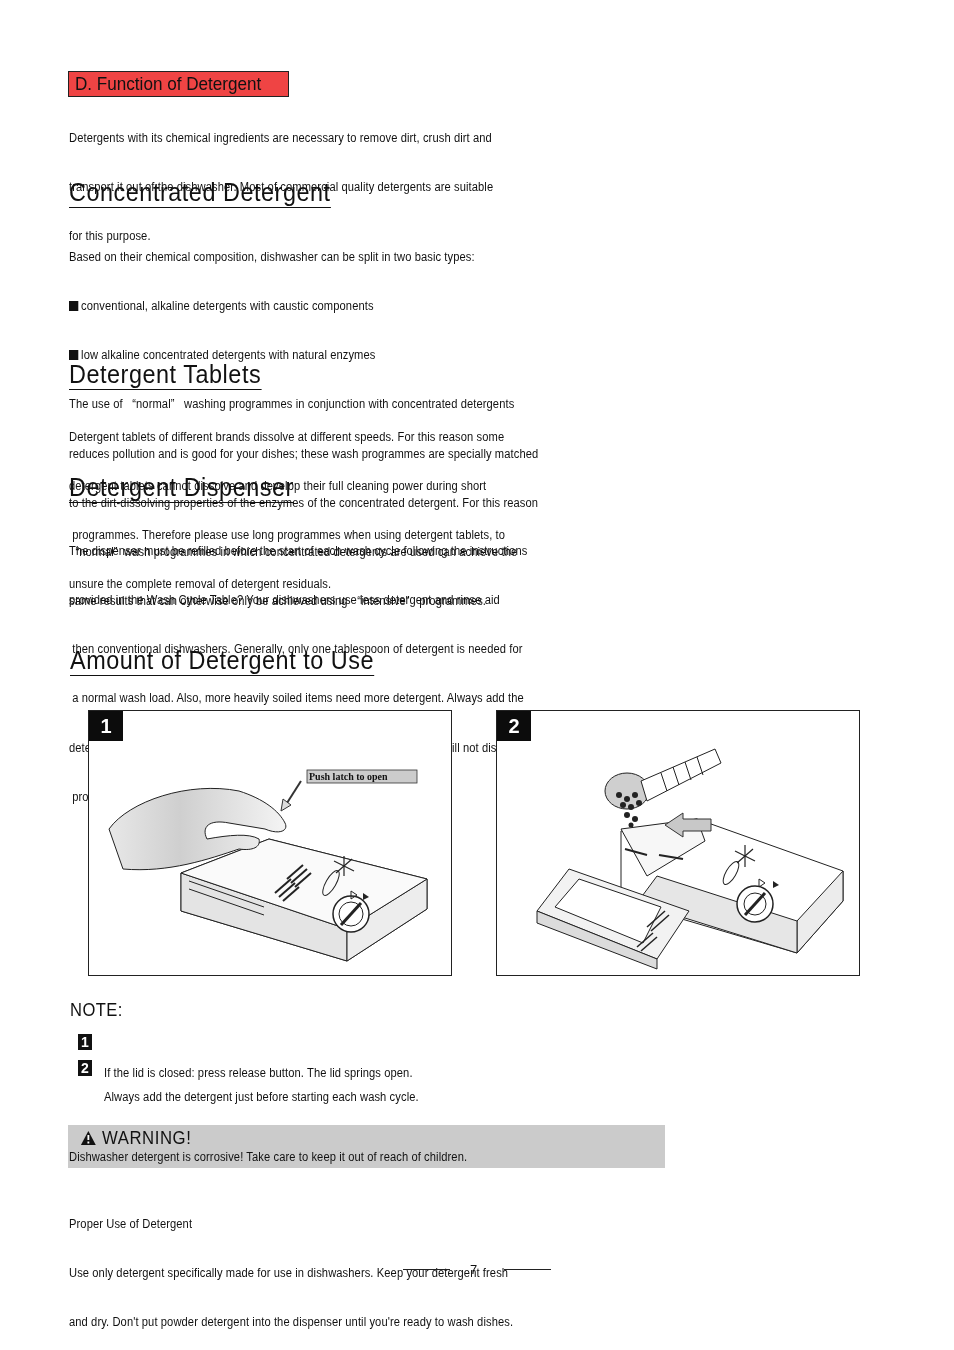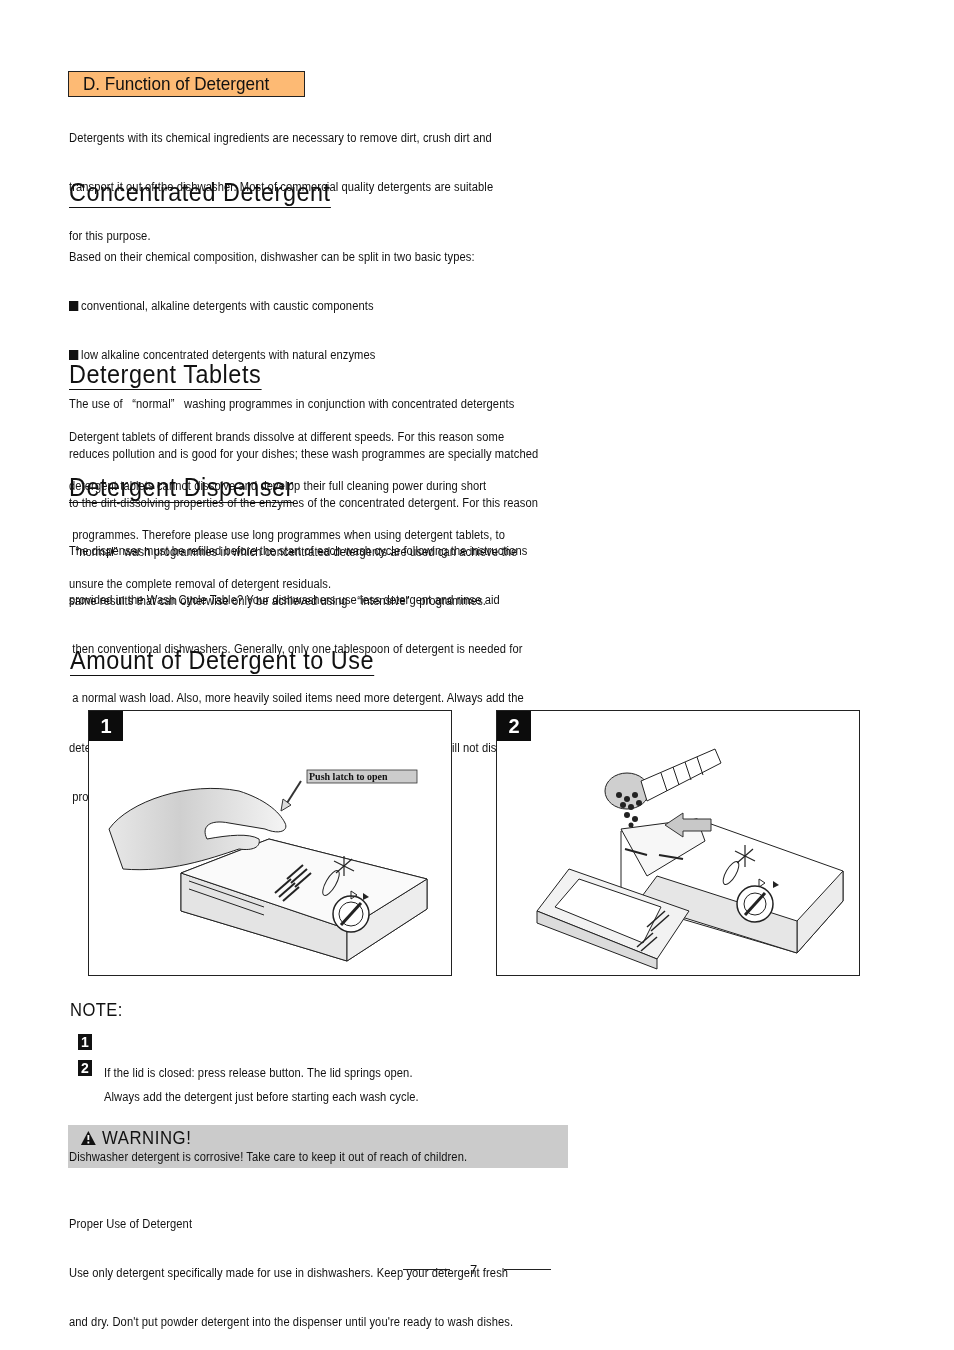--- a/index.html
+++ b/index.html
@@ -8,22 +8,22 @@
     font-family: "Liberation Sans", sans-serif; color: #111;
   }
   .abs { position: absolute; }
   .body-text {
     font-family: "Liberation Sans", sans-serif;
     font-size: 12px; line-height: 16.4px; letter-spacing: 0.1px;
     transform: scaleX(0.93); transform-origin: left top;
     white-space: pre; color: #111;
   }
   .section-box {
-    left: 68px; top: 71px; height: 24px; padding: 0 14px;
-    background: #fdba74; border: 1.5px solid #222;
+    left: 68px; top: 71px; height: 24px; padding: 0 6px;
+    background: #ef4444; border: 1.5px solid #222;
     font-size: 19px; line-height: 24px; color: #111;
     white-space: nowrap;
   }
   .section-box span { display: inline-block; transform: scaleX(0.9); transform-origin: left center; }
   .heading {
     font-size: 26px; line-height: 30px; color: #111;
     white-space: nowrap; transform: scaleX(0.9); transform-origin: left top;
     border-bottom: 1.5px solid #111; padding-bottom: 0px; letter-spacing: 0.6px;
   }
   .bullet-sq { display: inline-block; width: 10px; height: 10px; background: #111; margin-right: 3px; vertical-align: -1px; }
@@ -31,21 +31,21 @@
   .frame-num {
     position: absolute; left: 0; top: 0; width: 34px; height: 30px;
     background: #0c0c0c; color: #fff; font-size: 20px; font-weight: bold;
     text-align: center; line-height: 30px;
   }
   .note-title { font-size: 18px; letter-spacing: 0.5px; transform: scaleX(0.92); transform-origin: left top; }
   .num-badge {
     display: inline-block; width: 14px; height: 16px; background: #111; color: #fff;
     font-size: 14px; font-weight: bold; text-align: center; line-height: 16px;
   }
-  .warning-box { left: 68px; top: 1125px; width: 500px; height: 43px; background: #cbcbcb; }
+  .warning-box { left: 68px; top: 1125px; width: 597px; height: 43px; background: #cbcbcb; }
   .warn-title { font-size: 18px; letter-spacing: 0.6px; line-height: 22px; white-space: nowrap; transform: scaleX(0.93); transform-origin: left top; }
   .page-line { height: 1px; background: #222; width: 47px; }
 </style>
 </head>
 <body>
 
 <div class="abs section-box">
   <span>D. Function of Detergent</span>
 </div>
 

